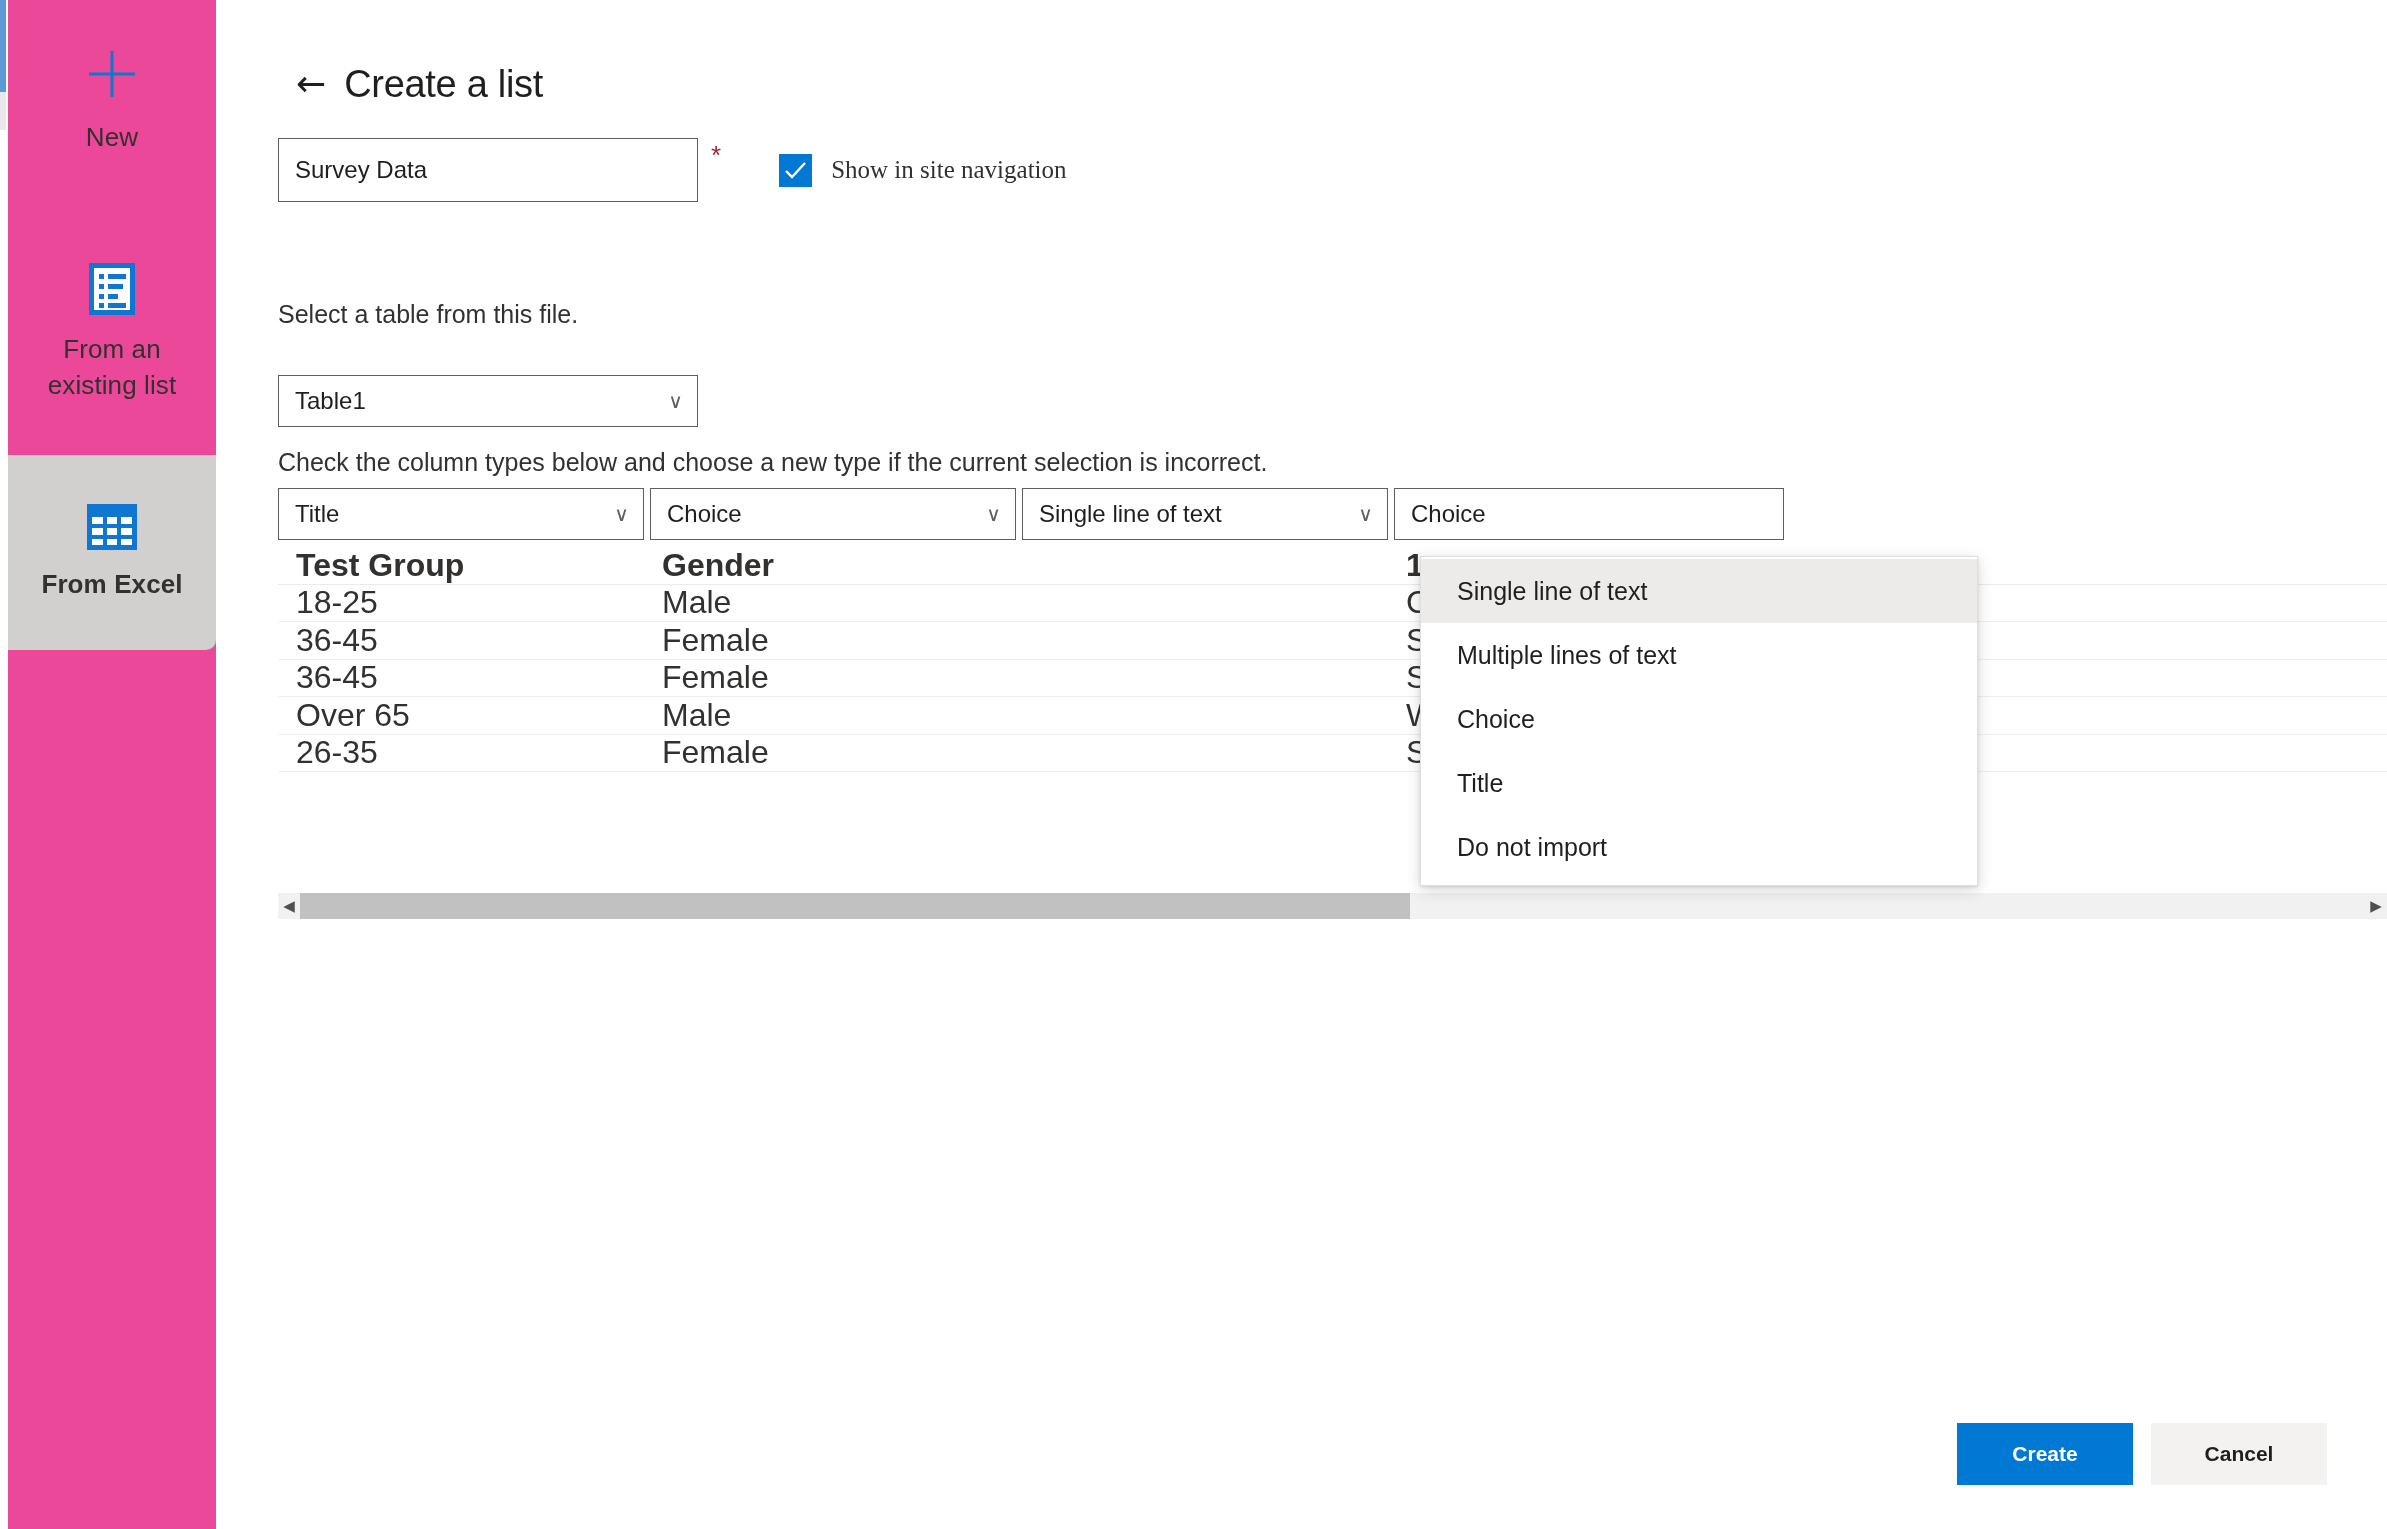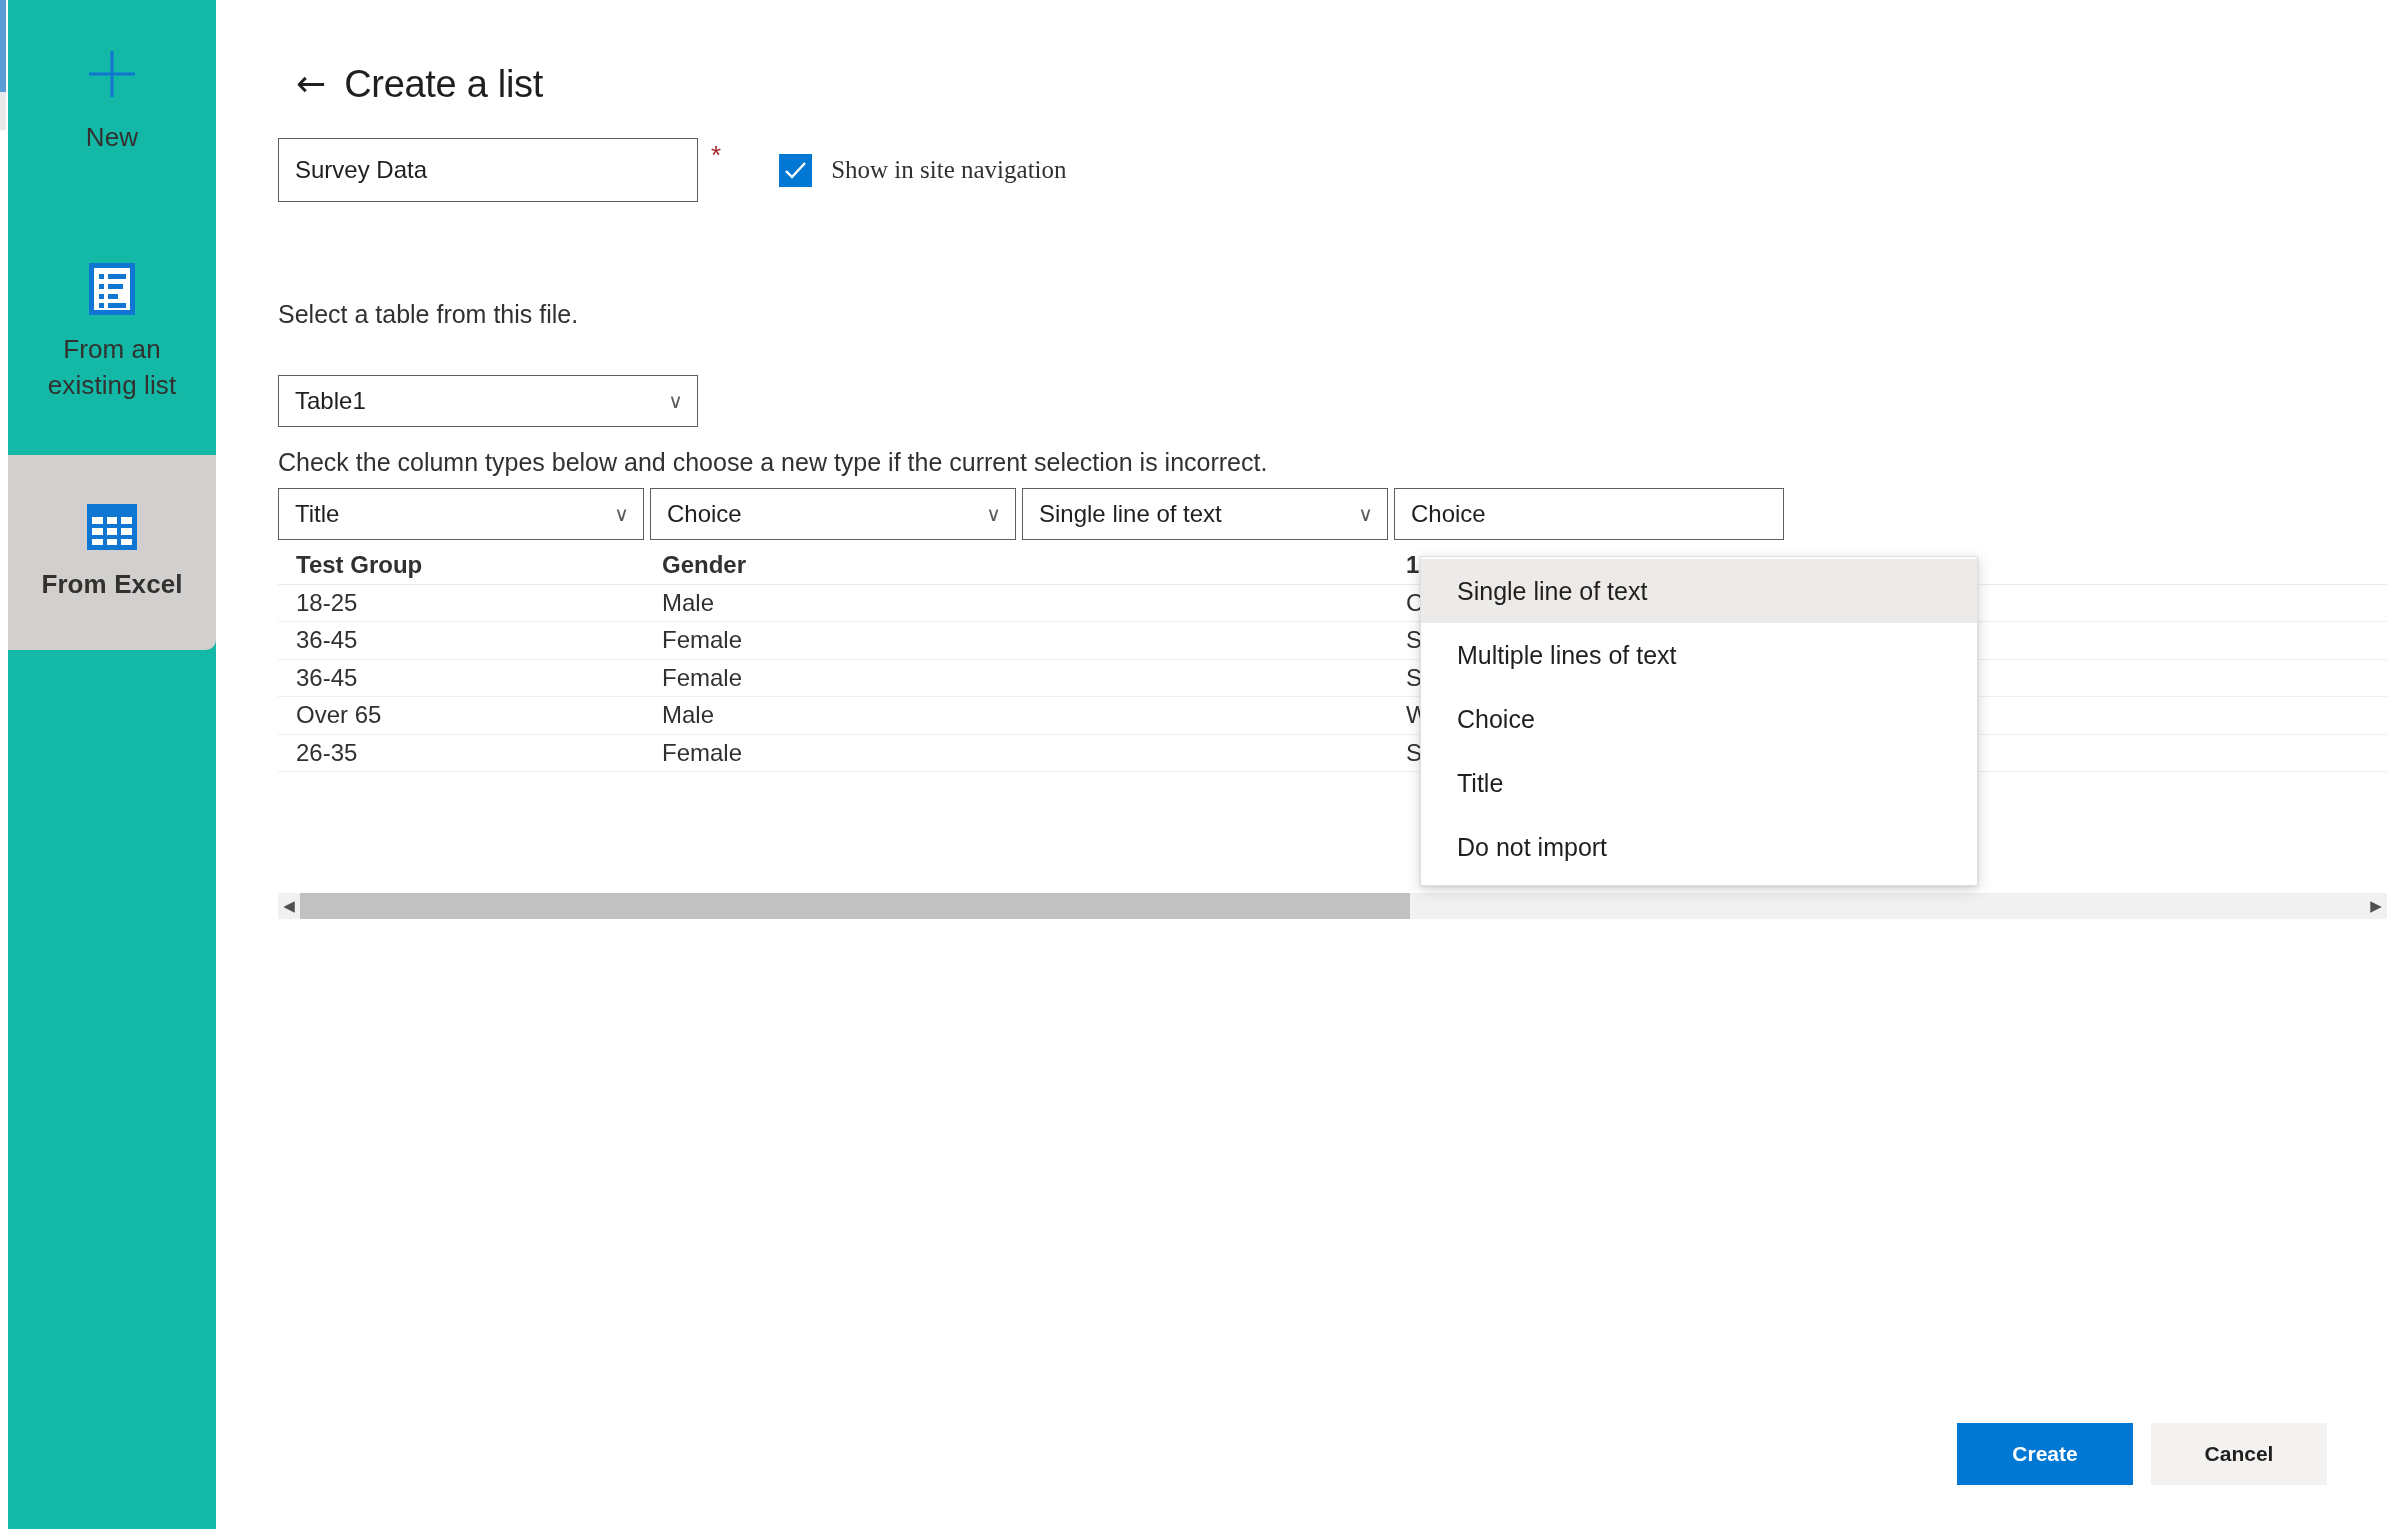--- a/index.html
+++ b/index.html
@@ -29,21 +29,21 @@
     width: 6px; height: 38px;
     background: #e8e8e8;
   }
 
   
   .sidebar {
     position: absolute;
     left: 8px; top: 0;
     width: 208px;
     height: 1529px;
-    background: #14b8a6;
+    background: #ec4899;
   }
   .side-item {
     position: absolute;
     left: 0;
     width: 208px;
     display: flex;
     flex-direction: column;
     align-items: center;
     justify-content: center;
     cursor: pointer;
@@ -217,21 +217,21 @@
     display: flex;
     height: 36.5px;
     align-items: center;
     border-bottom: 1px solid #f0eeee;
   }
   .grid-row.header {
     font-weight: bold;
     border-bottom: 1px solid #eceaea;
   }
   .grid-cell {
-    font-size: 24px;
+    font-size: 32px;
     color: #323130;
     padding-left: 18px;
     box-sizing: border-box;
     white-space: nowrap;
     overflow: hidden;
   }
   .grid-cell.c0 { width: 366px; }
   .grid-cell.c1 { width: 372px; }
   .grid-cell.c2 { width: 372px; }
   .grid-cell.c3 { width: 390px; }

